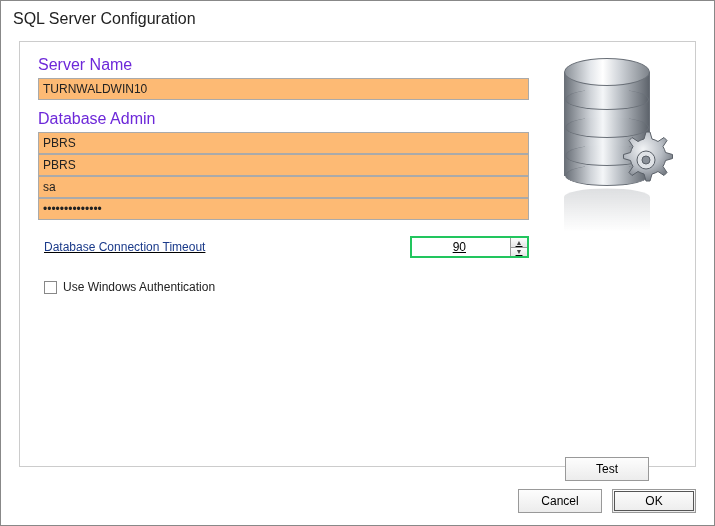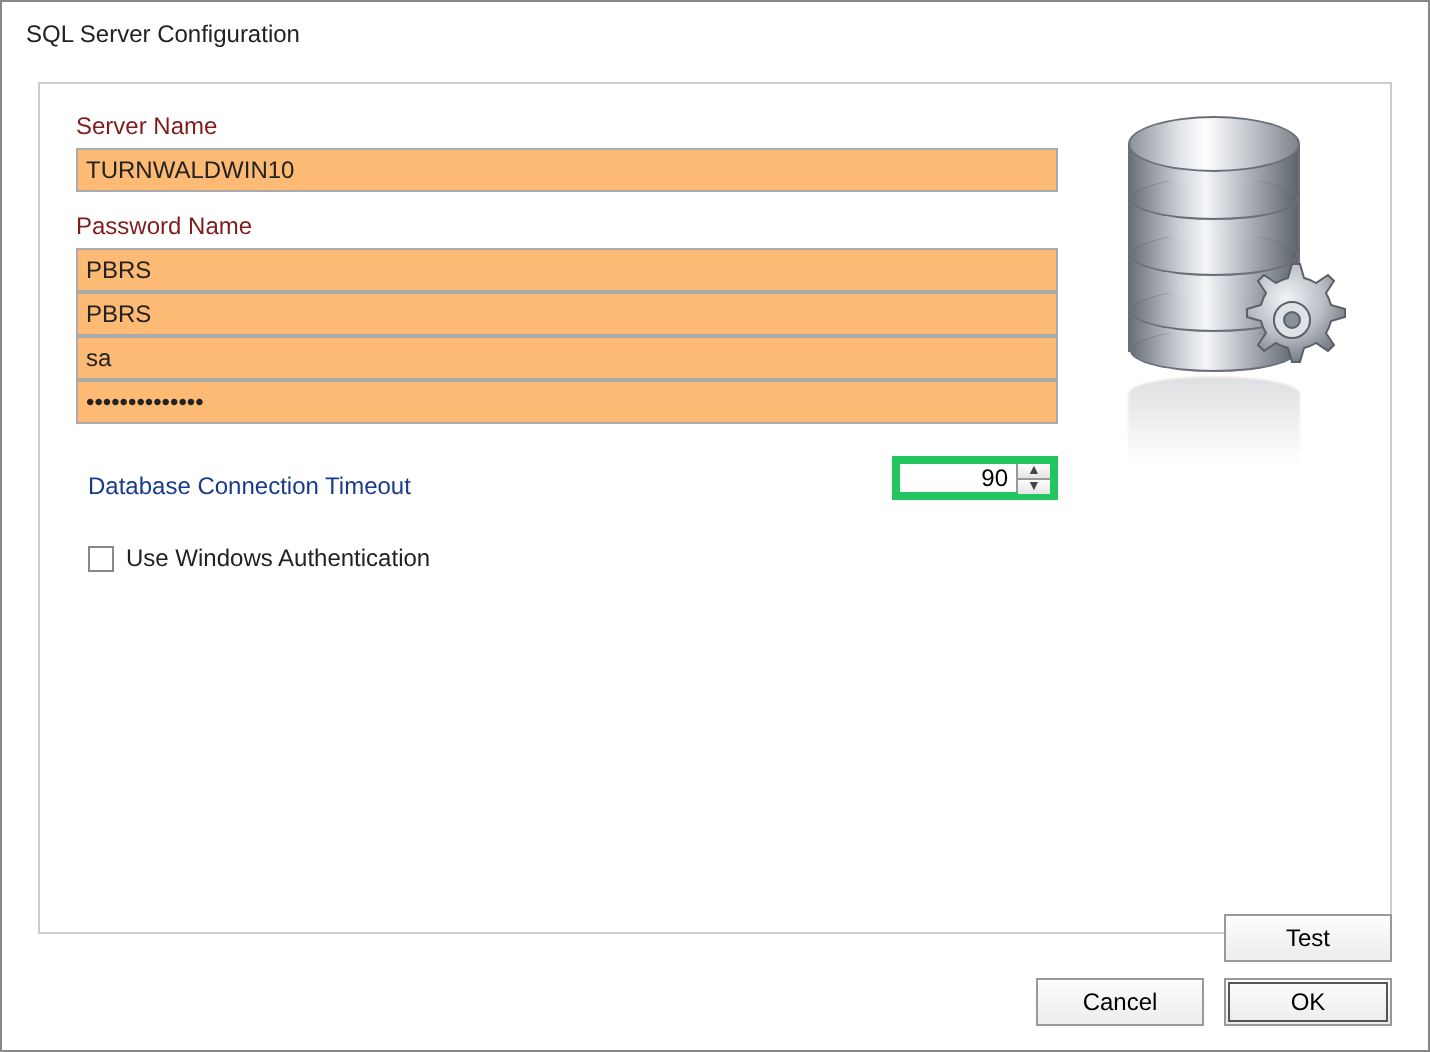--- a/index.html
+++ b/index.html
@@ -8,21 +8,21 @@
       font-size: 12px;
       background: #fff;
       width: 715px;
       height: 526px;
       border: 1px solid #888;
       overflow: hidden;
       position: relative;
     }
     .title-bar {
       padding: 9px 12px 6px 12px;
-      font-size: 12px;
+      font-size: 16px;
       color: #222;
     }
     .content-area {
       position: absolute;
       left: 18px;
       top: 40px;
       right: 18px;
       bottom: 58px;
       border: 1px solid #ccc;
       padding: 14px 18px;
@@ -32,52 +32,54 @@
     .form-col {
       flex: 1;
       min-width: 0;
     }
     .icon-col {
       width: 130px;
       padding-top: 2px;
       text-align: center;
     }
     .field-label {
-      color: #7f1d1d;
-      font-size: 12px;
+      color: #6d28d9;
+      font-size: 16px;
       margin-bottom: 4px;
       margin-top: 10px;
     }
     .field-label:first-child { margin-top: 0; }
     .text-input {
       width: 100%;
       height: 22px;
       border: 1px solid #aaa;
       padding: 2px 4px;
       font-family: inherit;
       font-size: 12px;
       color: #222;
       background: #fdba74;
     }
     .timeout-row {
       display: flex;
-      align-items: flex-end;
+      align-items: center;
       justify-content: space-between;
       margin-top: 16px;
       padding-left: 6px;
+      text-decoration: underline;
     }
     .timeout-label {
       color: #1a3a8a;
       font-size: 12px;
     }
     .stepper {
       display: flex;
       align-items: stretch;
-      border: 4px solid #22c55e;
+      border: 2px solid #22c55e;
       height: 22px;
+      gap: 40px;
     }
     .stepper input {
       width: 58px;
       border: none;
       text-align: right;
       padding: 0 4px;
       font-family: inherit;
       font-size: 12px;
     }
     .stepper-buttons {
@@ -116,21 +118,21 @@
       height: 13px;
       border: 1px solid #888;
       background: #fff;
     }
     .button-row {
       position: absolute;
       right: 18px;
       bottom: 12px;
       display: flex;
       flex-direction: column;
-      align-items: flex-end;
+      align-items: center;
       gap: 8px;
     }
     .btn-row-inner {
       display: flex;
       gap: 10px;
     }
     .btn {
       min-width: 84px;
       height: 24px;
       border: 1px solid #999;
@@ -215,21 +217,21 @@
 <body>
 
 <div class="title-bar">SQL Server Configuration</div>
 
 <div class="content-area">
   <div class="form-col">
 
     <div class="field-label">Server Name</div>
     <input class="text-input" type="text" value="TURNWALDWIN10" style="">
 
-    <div class="field-label">Password Name</div>
+    <div class="field-label">Database Admin</div>
     <input class="text-input" type="text" value="PBRS" style="">
 
     <input class="text-input" type="text" value="PBRS" style="">
 
     <input class="text-input" type="text" value="sa" style="">
 
     <input class="text-input" type="text" value="••••••••••••••" style="">
 
     <div class="timeout-row">
       <span class="timeout-label">Database Connection Timeout</span>

